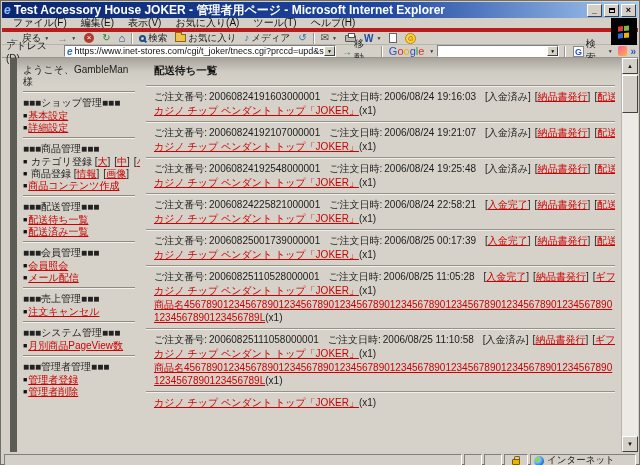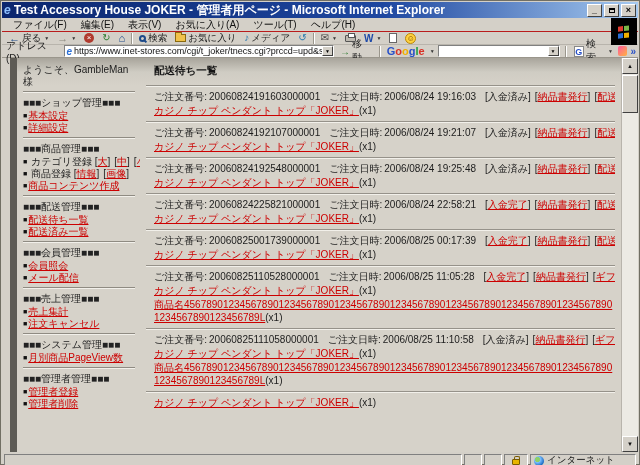--- a/index.html
+++ b/index.html
@@ -15,21 +15,21 @@
   .title-text { color:#fff; font-weight:bold; font-size:12px; flex:1;
                 white-space:nowrap; overflow:hidden; }
   .win-btns { display:flex; gap:2px; }
   .wbtn { width:15px; height:13px; background:#d4d0c8; text-align:center;
           border:1px solid; border-color:#fff #404040 #404040 #fff;
           font-size:9px; line-height:11px; color:#000; font-weight:bold; }
   .restore-glyph { display:inline-block; width:6px; height:5px; border:1px solid #000; border-top-width:2px; margin-top:3px; }
 
   
   .menubar { height:14px; display:flex; align-items:center; padding-left:4px;
-             border-bottom:1px solid #b91c1c; }
+             border-bottom:4px solid #b91c1c; }
   .menu-item { padding:0 7px; font-size:10px; color:#111; }
   .throbber { position:absolute; top:17px; right:2px; width:26px; height:27px;
               background:#000; display:flex; align-items:center; justify-content:center; z-index:5; }
   .flag { width:12px; height:12px; display:grid; grid-template-columns:5px 5px; grid-gap:1px; transform:skewY(-6deg); }
   .flag i { display:block; height:5px; }
 
   
   .toolbar { height:13px; display:flex; align-items:center; padding-left:3px;
              border-bottom:1px solid #b8b4ac; overflow:hidden; }
   .tb-btn { display:flex; align-items:center; gap:2px; padding:0 4px; height:13px;
@@ -64,21 +64,21 @@
   .addr-label { font-size:10px; color:#1c1c1c; padding:0 2px; }
   .addr-field { display:flex; align-items:center; width:282px; height:12px; background:#fff;
                 border:1px solid; border-color:#808080 #fff #fff #808080; padding-left:2px; }
   .eicon { color:#2a6fd6; font-weight:bold; font-style:italic; font-size:10px; margin-right:2px; }
   .addr-field input { flex:1; border:0; outline:0; font-size:9px; font-family:"Liberation Sans",sans-serif;
                       height:10px; color:#111; background:#fff; min-width:0; }
   .combo-btn { width:11px; height:10px; background:#d4d0c8; border:1px solid; border-color:#fff #404040 #404040 #fff;
                font-size:5px; line-height:9px; text-align:center; color:#000; }
   .go-btn { display:flex; align-items:center; gap:2px; font-size:10px; color:#1c1c1c; padding:0 3px; }
   .goi { color:#2e7d32; font-size:10px; font-weight:bold; }
-  .glogo { font-weight:bold; font-size:11px; letter-spacing:0; padding:0 1px; }
+  .glogo { font-weight:normal; font-size:11px; letter-spacing:0; padding:0 1px; }
   .glogo .c0,.glogo .c3 { color:#2850c8; } .glogo .c1,.glogo .c5 { color:#d93025; }
   .glogo .c2 { color:#f0b000; } .glogo .c4 { color:#1e9e3e; }
   .gfield { display:flex; align-items:center; width:122px; height:12px; background:#fff;
             border:1px solid; border-color:#808080 #fff #fff #808080; }
   .gfield input { flex:1; border:0; outline:0; height:10px; min-width:0; background:#fff; }
   .gbadge { width:11px; height:11px; background:#fff; border:1px solid #888; color:#2850c8;
             font-weight:bold; font-size:9px; text-align:center; line-height:10px; }
   .gsearch { display:flex; align-items:center; gap:2px; font-size:10px; color:#1c1c1c; padding:0 2px; }
   .hl { width:10px; height:10px; background:linear-gradient(135deg,#ff5aa0,#ffb340); border-radius:2px; }
   .chev { font-size:10px; color:#2850c8; font-weight:bold; }
@@ -274,21 +274,20 @@
       <div class="sb-i"><a class="rl">配送待ち一覧</a></div>
       <div class="sb-i"><a class="rl">配送済み一覧</a></div>
       <div class="sb-hr"></div>
 
       <div class="sb-h">■■■会員管理■■■</div>
       <div class="sb-i"><a class="rl">会員照会</a></div>
       <div class="sb-i"><a class="rl">メール配信</a></div>
       <div class="sb-hr"></div>
 
       <div class="sb-h">■■■売上管理■■■</div>
-      <div class="sb-i"><a class="rl">売上集計</a></div>
       <div class="sb-i"><a class="rl">注文キャンセル</a></div>
       <div class="sb-hr"></div>
 
       <div class="sb-h">■■■システム管理■■■</div>
       <div class="sb-i"><a class="rl">月別商品PageView数</a></div>
       <div class="sb-hr"></div>
 
       <div class="sb-h">■■■管理者管理■■■</div>
       <div class="sb-i"><a class="rl">管理者登録</a></div>
       <div class="sb-i"><a class="rl">管理者削除</a></div>

